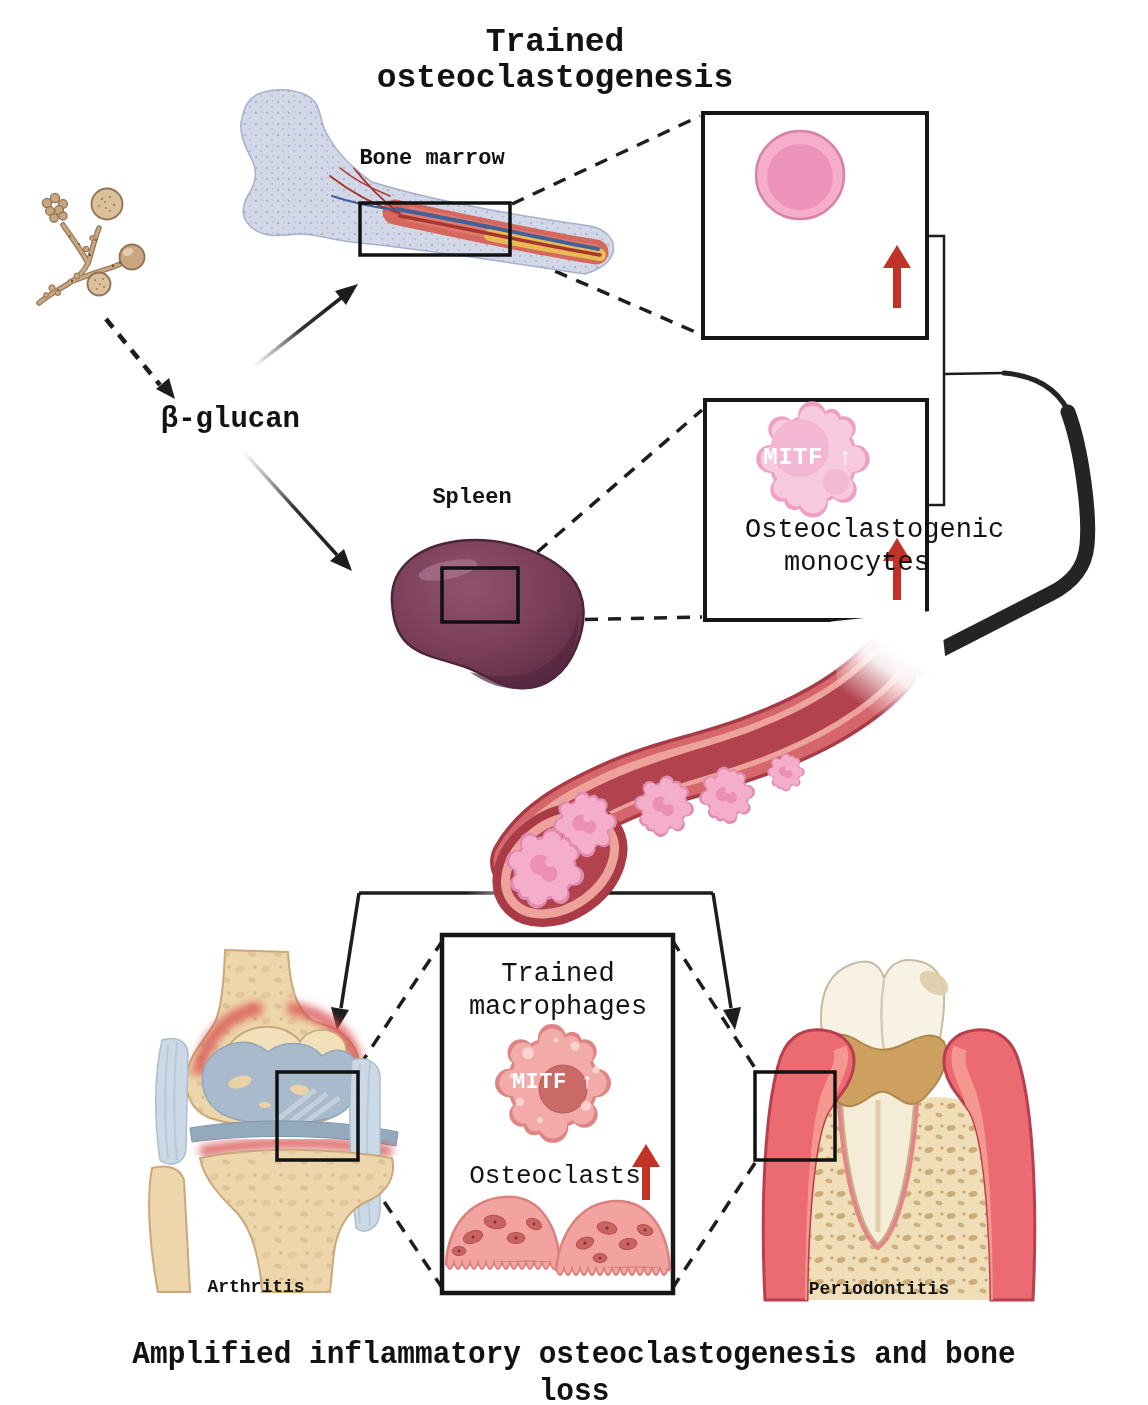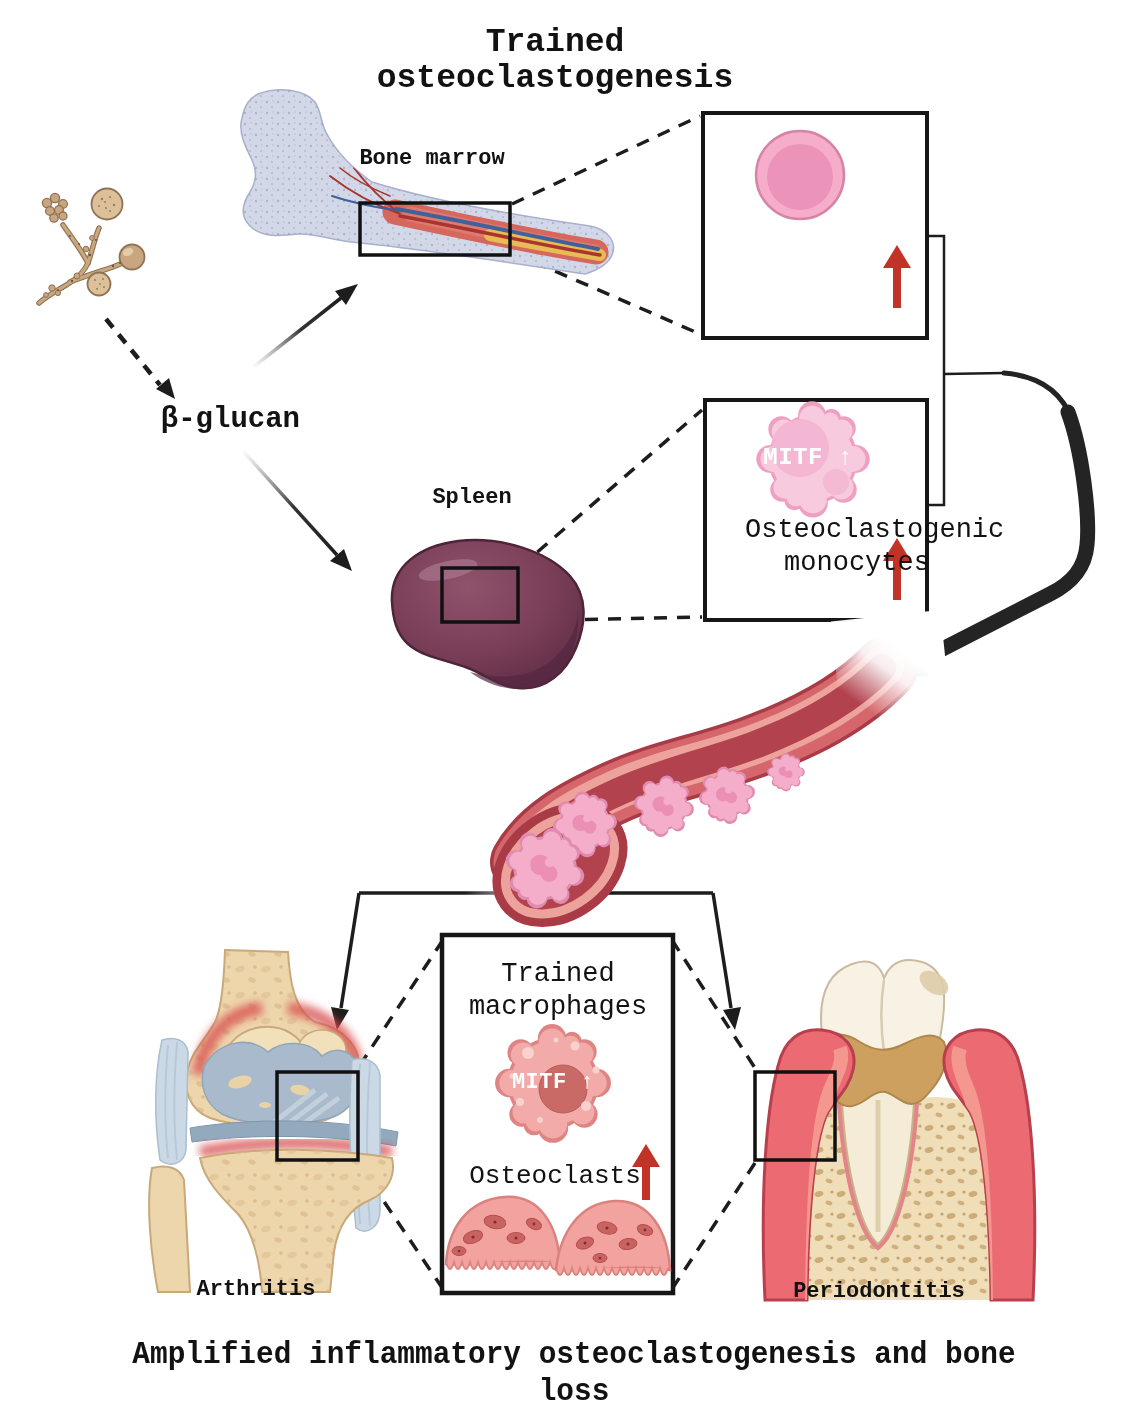--- a/index.html
+++ b/index.html
@@ -7,21 +7,21 @@
        font-family:Liberation Mono, monospace;color:#111;}
   #art{position:absolute;left:0;top:0;}
   .lbl{position:absolute;white-space:pre-line;text-align:center;line-height:1.15;color:#121212;}
   .title{font-size:33px;font-weight:bold;line-height:1.08;}
   .organ{font-size:22px;font-weight:bold;}
   .stim{font-size:29px;font-weight:bold;}
   .boxtxt{font-size:26px;line-height:1.27;}
   .boxtxt2{font-size:27px;line-height:1.24;}
   .mitf{font-size:24px;font-weight:bold;color:#ffffff;letter-spacing:.5px;}
   .mitf2{font-size:22px;font-weight:bold;color:#ffffff;letter-spacing:.5px;}
-  .disease{font-size:22px;font-weight:bold;}
+  .disease{font-size:18px;font-weight:bold;}
   .caption{font-size:32px;font-weight:bold;transform:scaleX(.92);transform-origin:center;}
 </style>
 </head>
 <body>
 
 <div id="fig">
 
 <svg id="art" width="1148" height="1405" viewBox="0 0 1148 1405">
 <defs>
   <filter id="soft" x="-40%" y="-40%" width="180%" height="180%">

